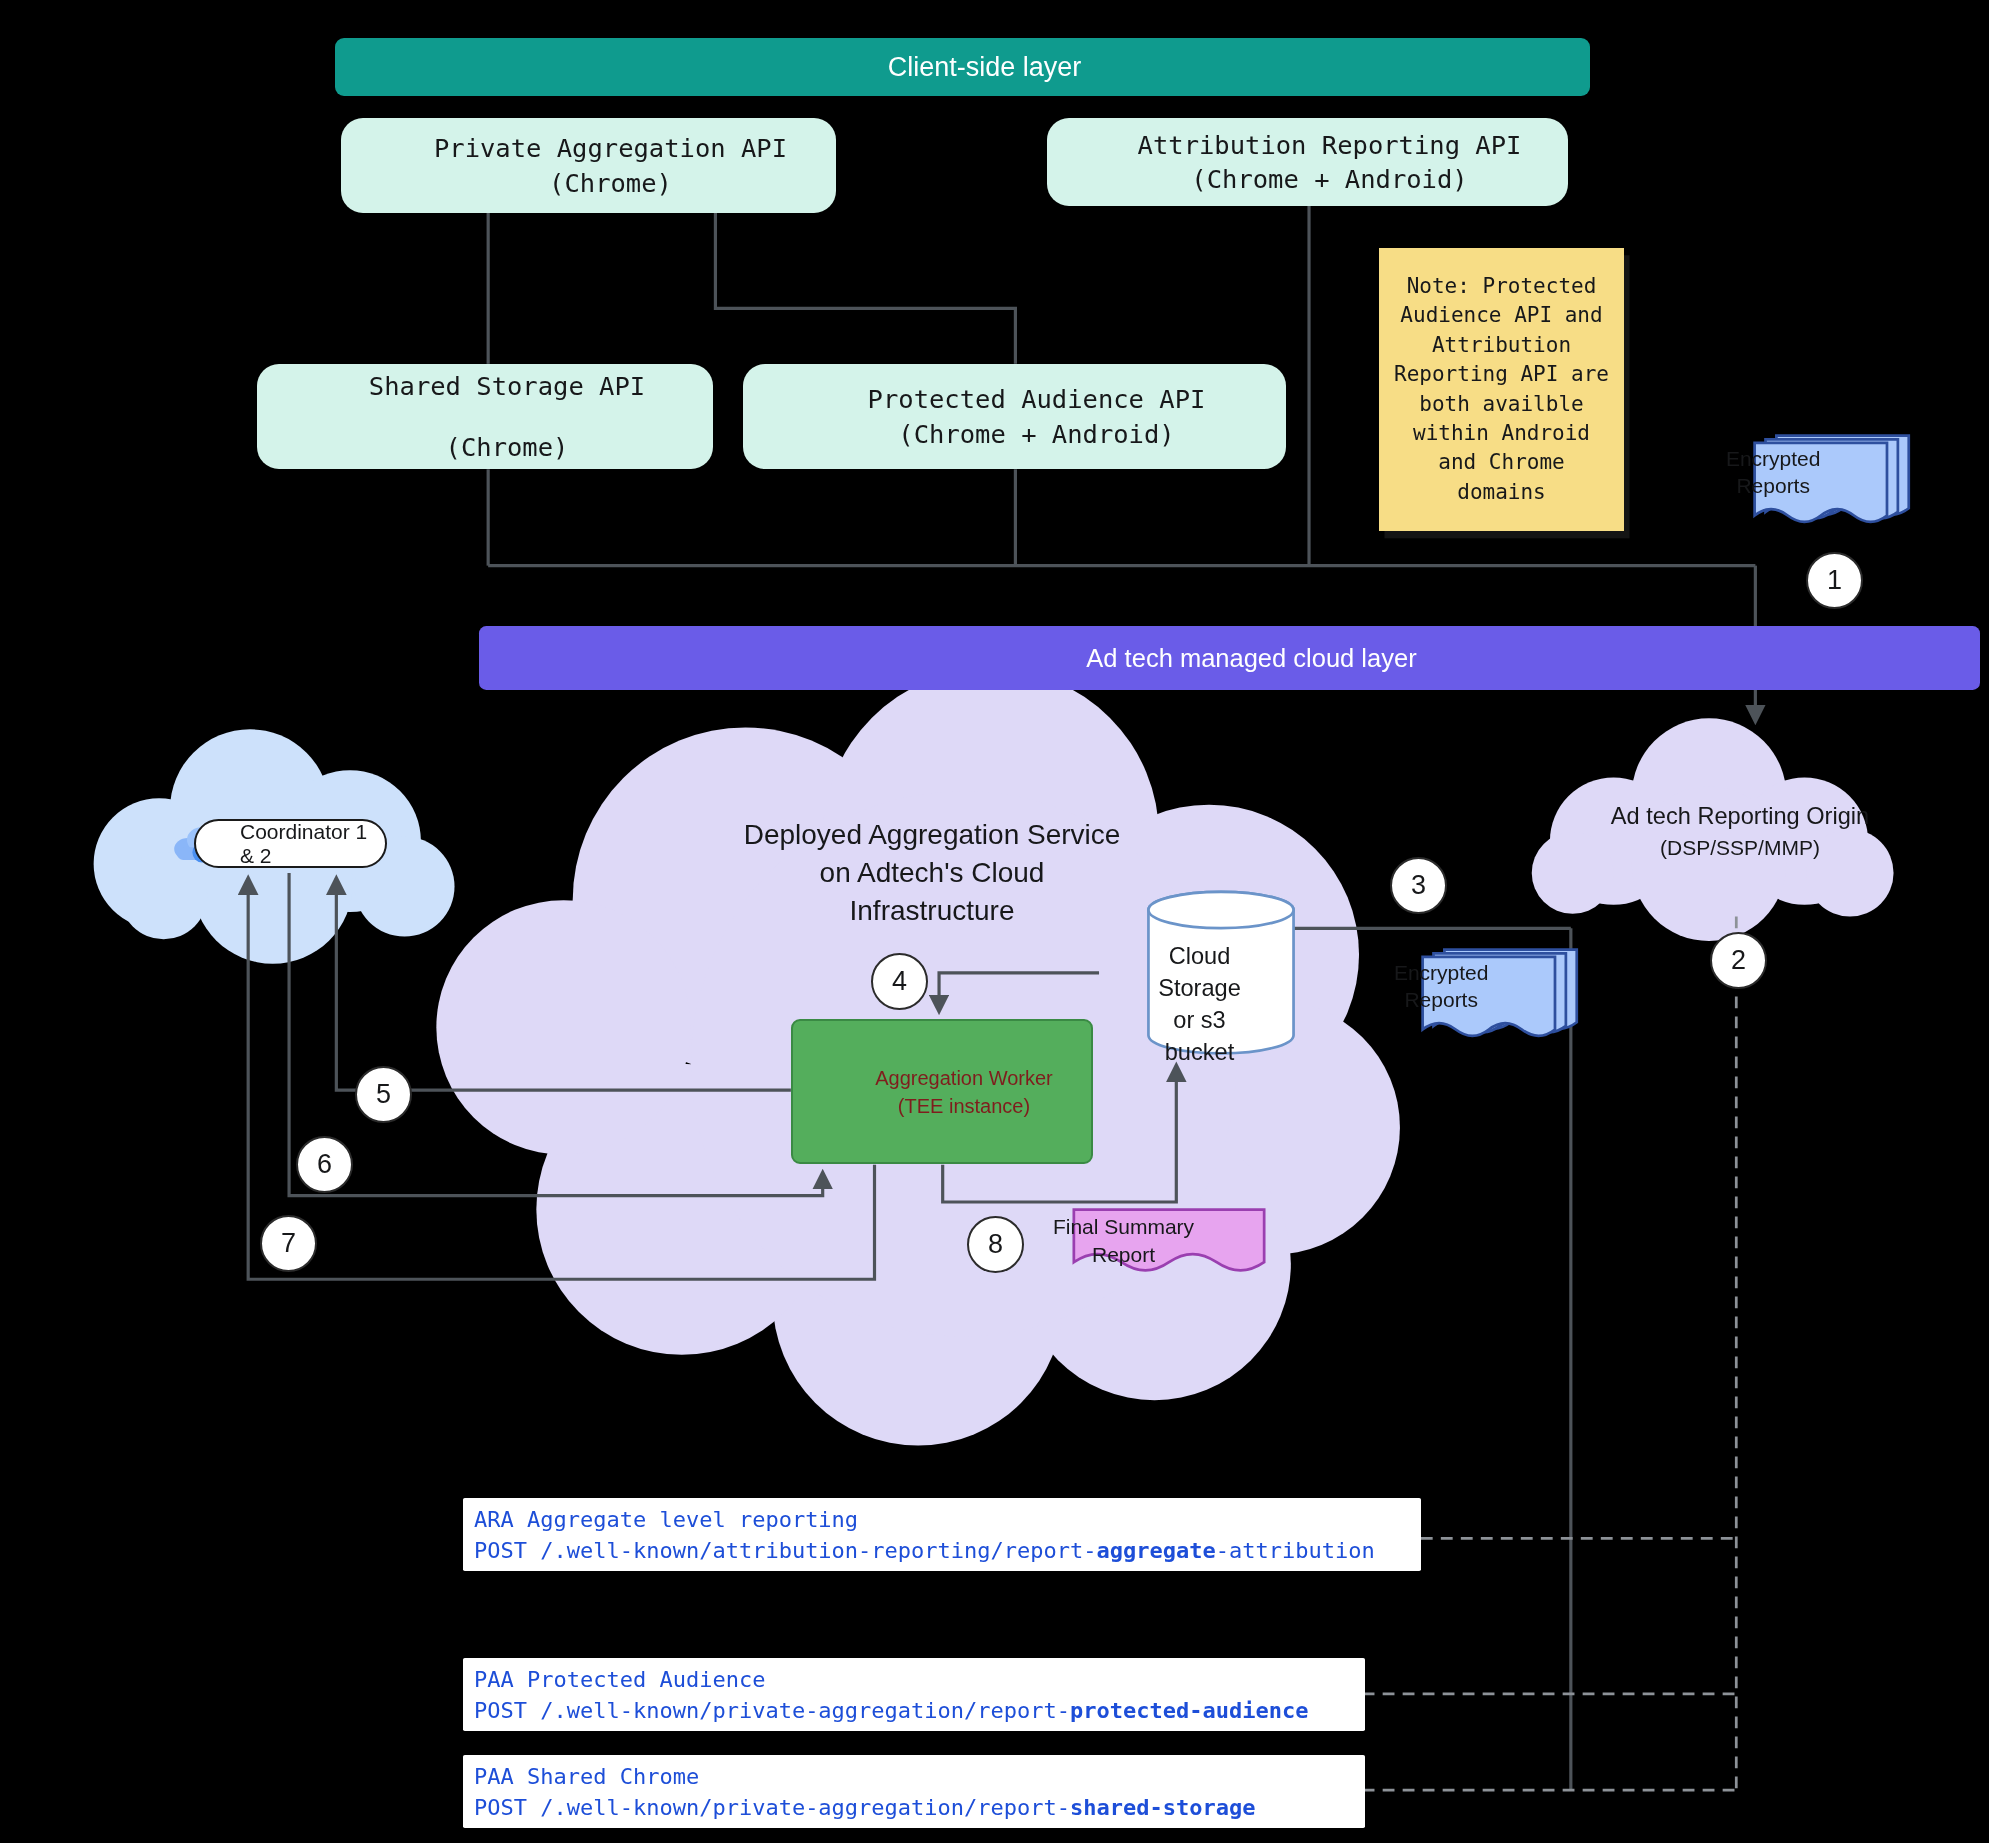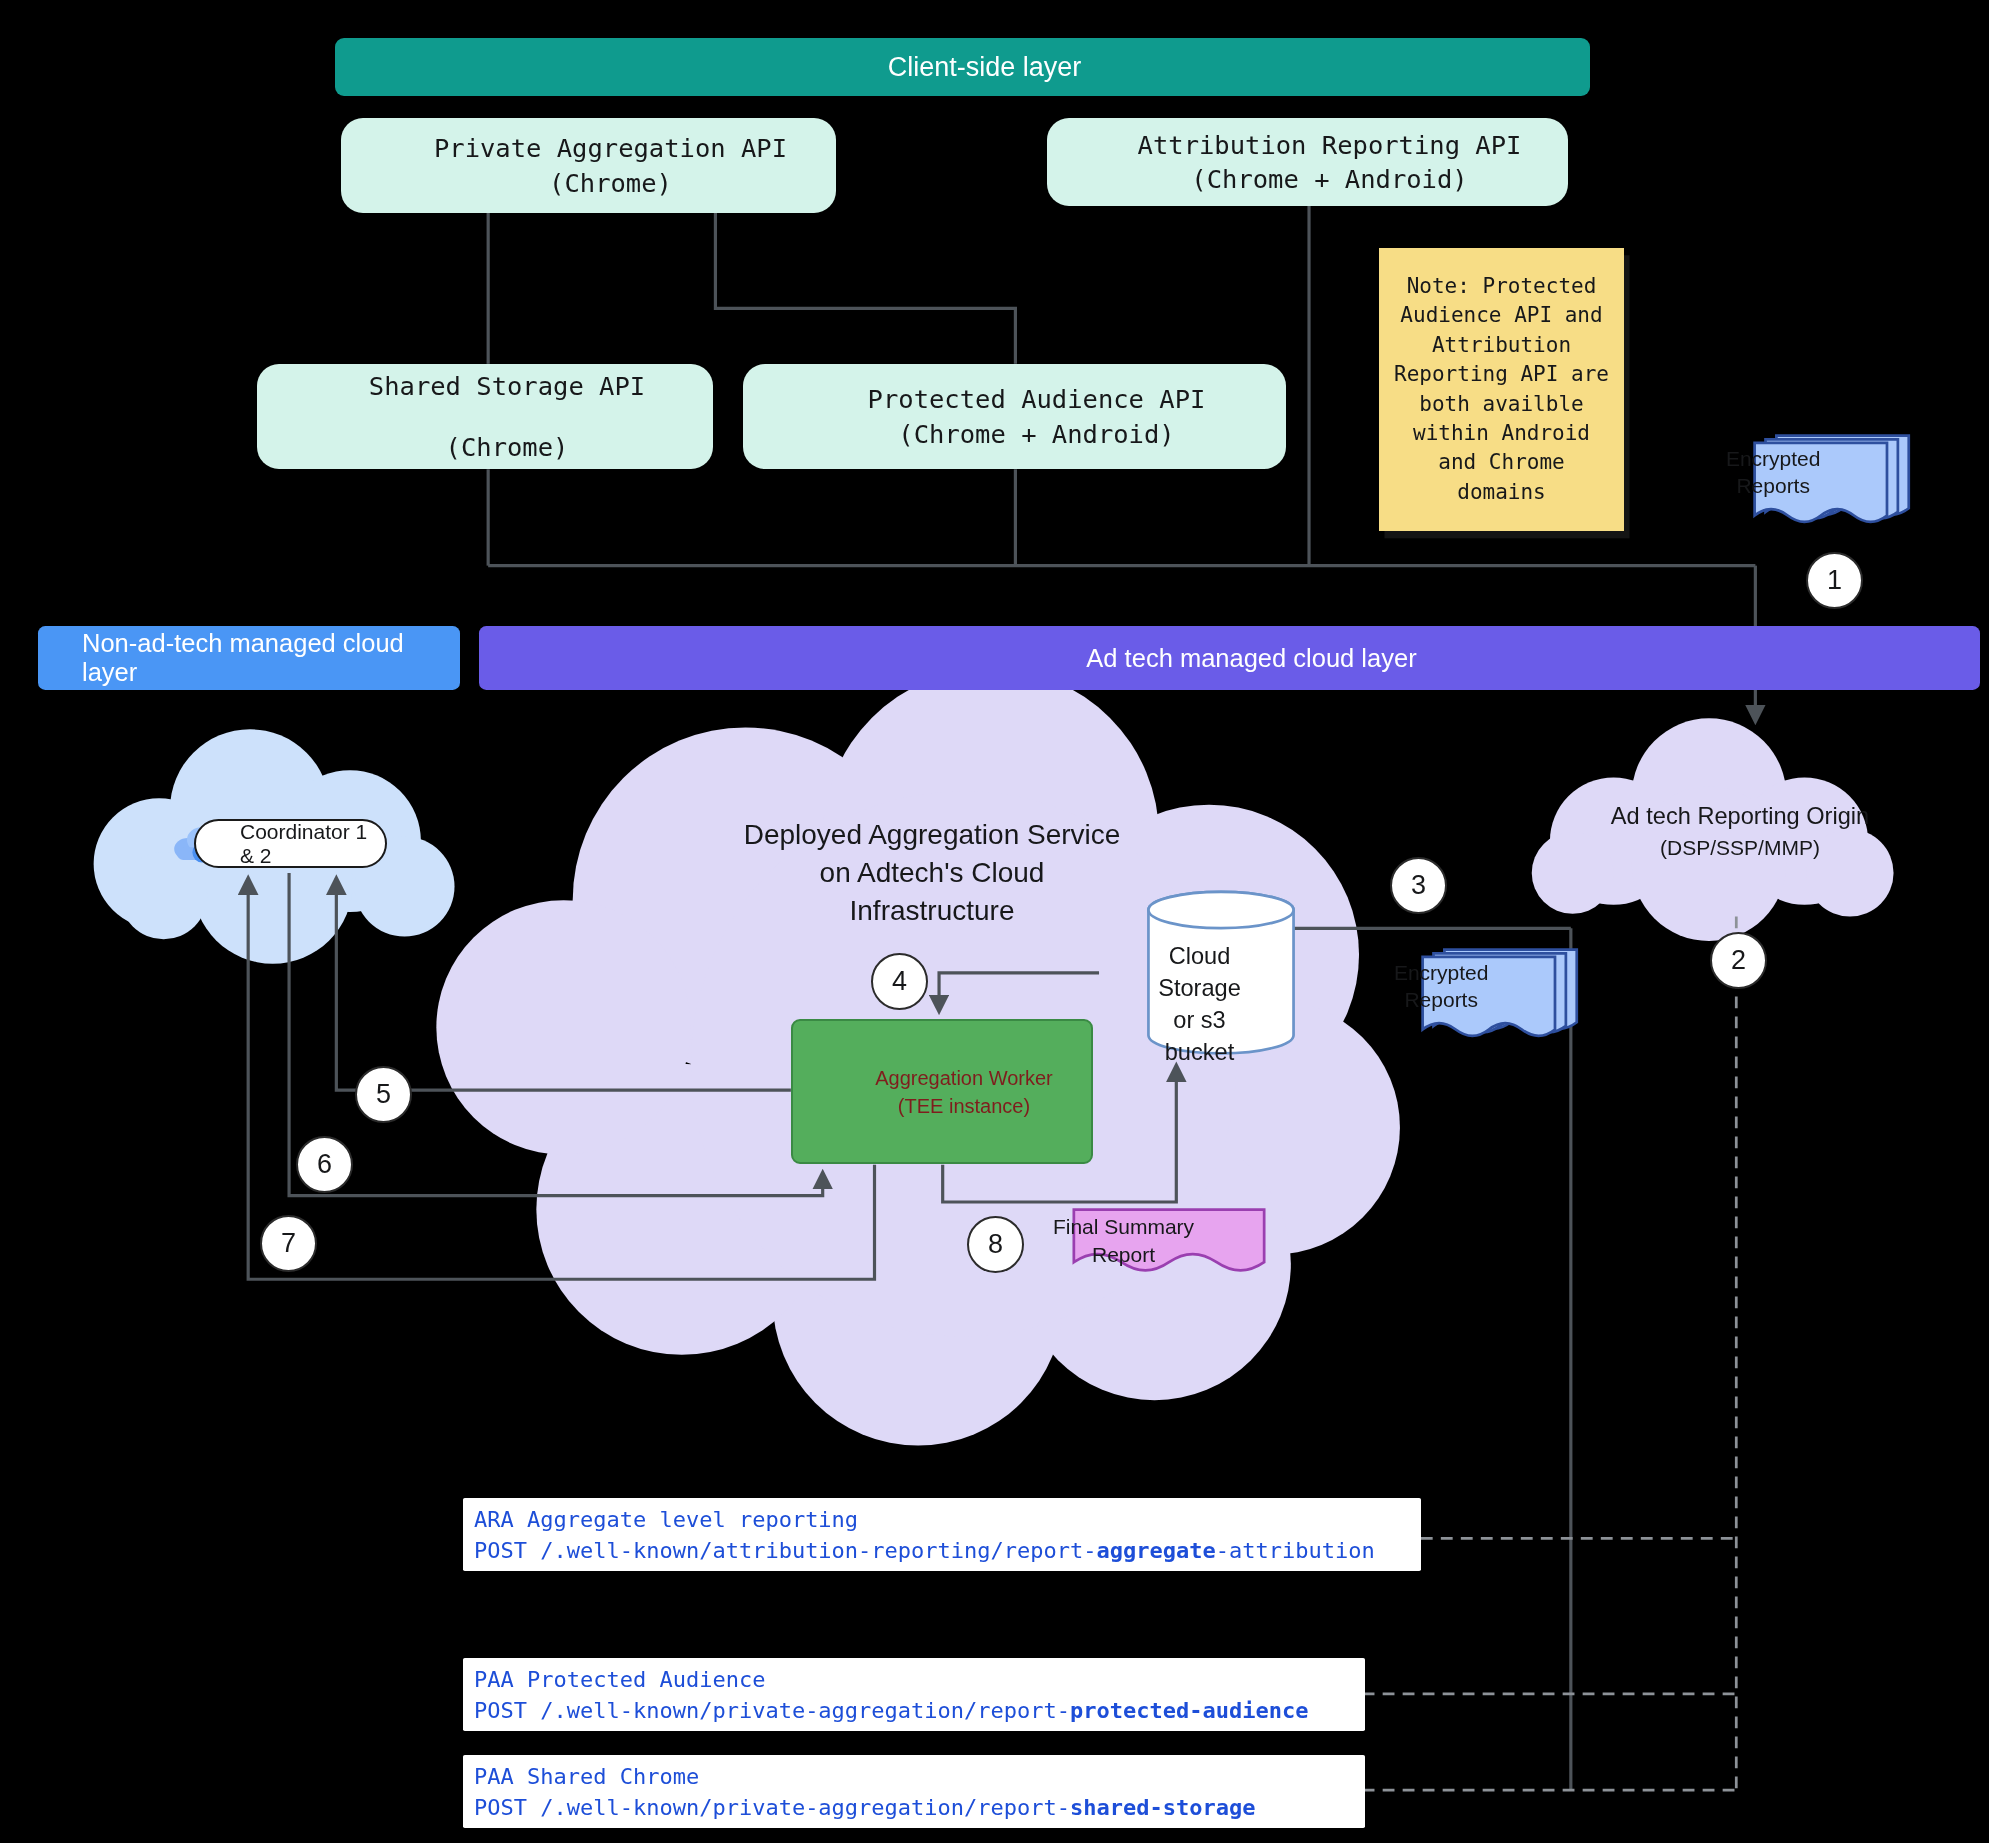--- a/index.html
+++ b/index.html
@@ -135,23 +135,20 @@
       <path d="M1910 1008 L1910 1969"></path>
       <path d="M1563 1692 L1910 1692"></path>
       <path d="M1499 1863 L1910 1863"></path>
       <path d="M1499 1969 L1910 1969"></path>
     </g>
   </svg>
 
   <div class="abs bar" id="client-bar">
     <span>Client-side layer</span>
   </div>
-  <div class="abs bar" id="nonadtech-bar">
-    <span>Non-ad-tech managed cloud layer</span>
-  </div>
   <div class="abs bar" id="adtech-bar">
     <span>Ad tech managed cloud layer</span>
   </div>
 
   <div class="abs api-box" id="box-private-aggregation">
     <div>Private Aggregation API</div>
     <div>(Chrome)</div>
   </div>
   <div class="abs api-box" id="box-attribution-reporting">
     <div>Attribution Reporting API</div>

